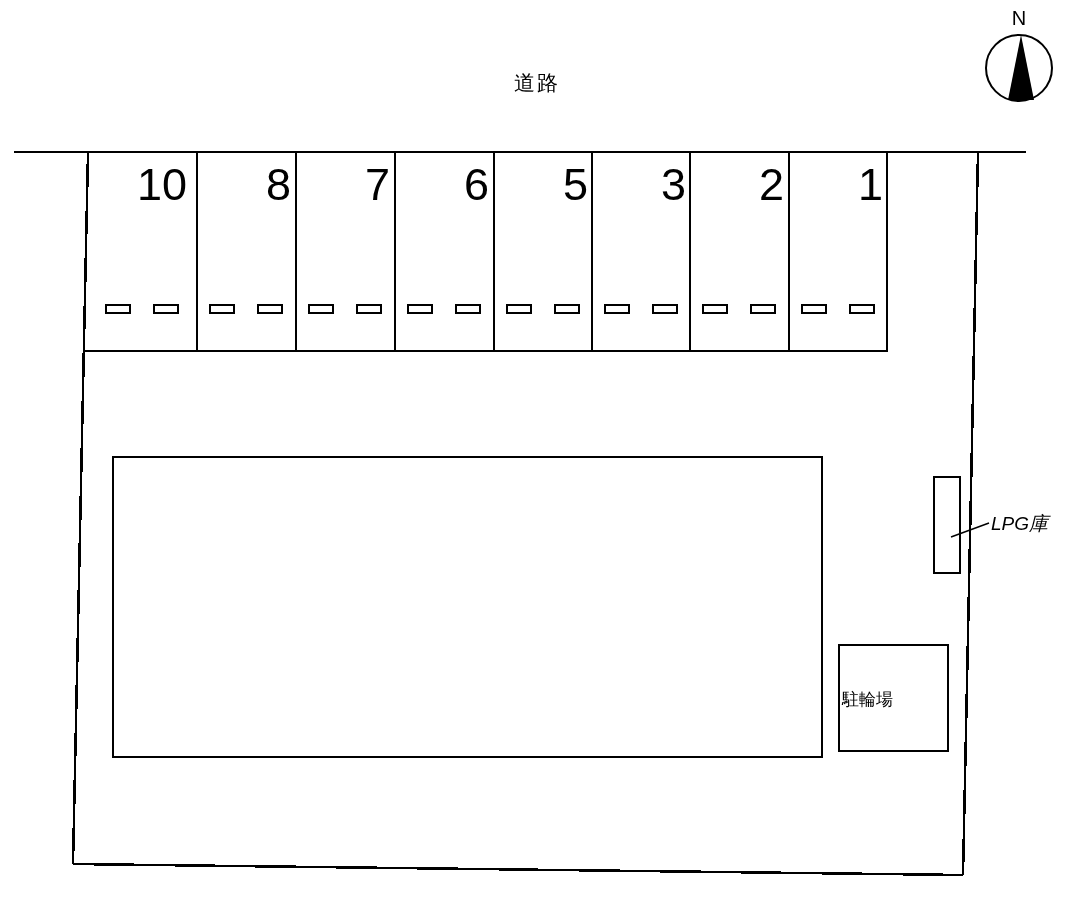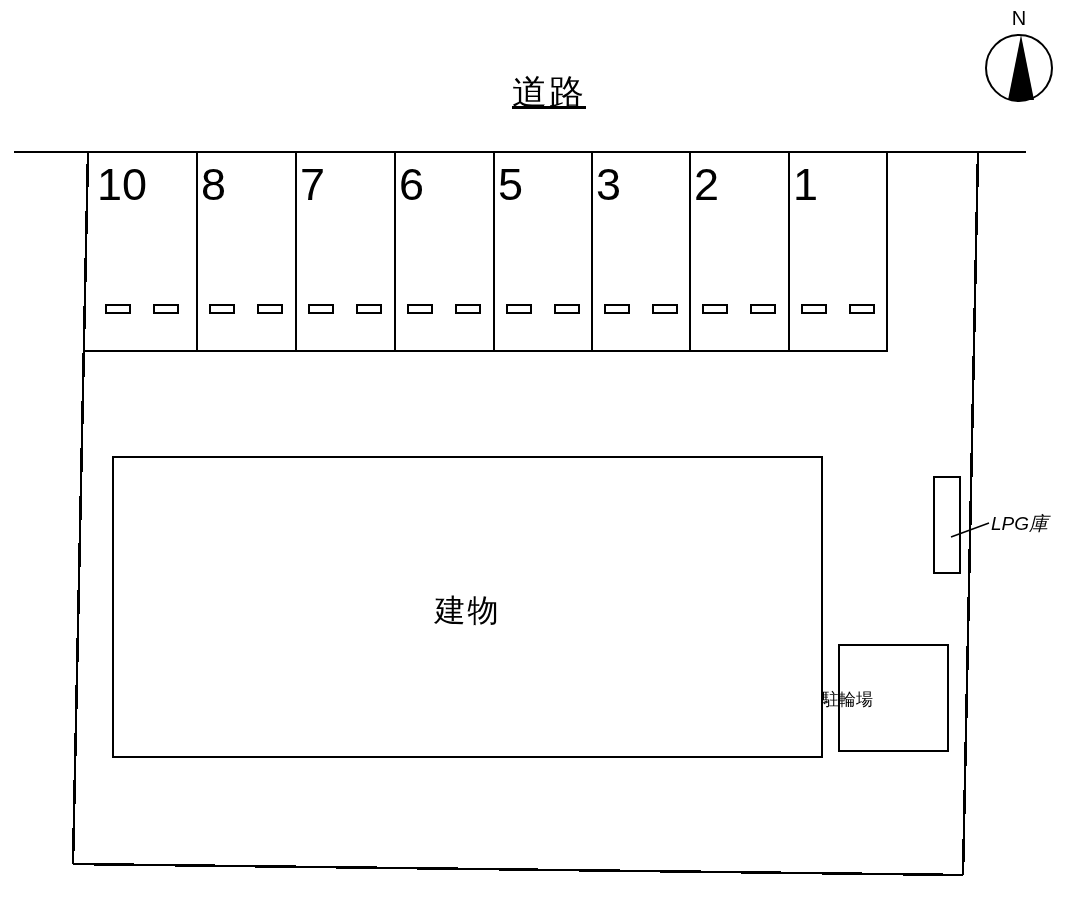--- a/index.html
+++ b/index.html
@@ -1,26 +1,26 @@
 <!DOCTYPE html>
 <html><head>
 <meta charset="utf-8">
 <style>
   html,body{margin:0;padding:0;background:#ffffff;}
   body{font-family:"Liberation Sans","DejaVu Sans",sans-serif;color:#000;}
   .canvas{position:relative;width:1079px;height:903px;background:#fff;overflow:hidden;}
   .plan-svg{position:absolute;left:0;top:0;width:1079px;height:903px;}
   .lbl{position:absolute;color:#000;white-space:nowrap;}
   .lbl.center{text-align:center;}
-  .road-lbl{left:469px;top:69px;width:160px;font-size:35px;letter-spacing:2px;text-decoration:underline;}
+  .road-lbl{left:457px;top:69px;width:160px;font-size:21px;letter-spacing:2px;}
   .north-lbl{left:999px;top:7px;width:40px;font-size:20px;}
   .building-lbl{left:113px;top:590px;width:709px;font-size:31px;letter-spacing:2px;}
   .lpg-lbl{left:991px;top:511px;font-size:19px;font-style:italic;}
-  .bicycle-lbl{left:793px;top:688px;width:109px;font-size:17px;}
-  .space-num{position:absolute;top:161px;width:90px;text-align:left;
+  .bicycle-lbl{left:813px;top:688px;width:109px;font-size:17px;}
+  .space-num{position:absolute;top:161px;width:90px;text-align:right;
              font-size:45px;line-height:48px;color:#000;}
   .s0{left:97px;} .s1{left:201px;} .s2{left:300px;} .s3{left:399px;}
   .s4{left:498px;} .s5{left:596px;} .s6{left:694px;} .s7{left:793px;}
 </style>
 </head>
 <body>
 
 <div class="canvas">
 
   <svg class="plan-svg" viewBox="0 0 1079 903" xmlns="http://www.w3.org/2000/svg">
@@ -78,17 +78,16 @@
 
   <div class="space-num s0">10</div>
   <div class="space-num s1">8</div>
   <div class="space-num s2">7</div>
   <div class="space-num s3">6</div>
   <div class="space-num s4">5</div>
   <div class="space-num s5">3</div>
   <div class="space-num s6">2</div>
   <div class="space-num s7">1</div>
 
-  <div class="lbl center building-lbl">建物</div>
   <div class="lbl lpg-lbl">LPG庫</div>
   <div class="lbl center bicycle-lbl">駐輪場</div>
 
 </div>
 
 </body></html>

